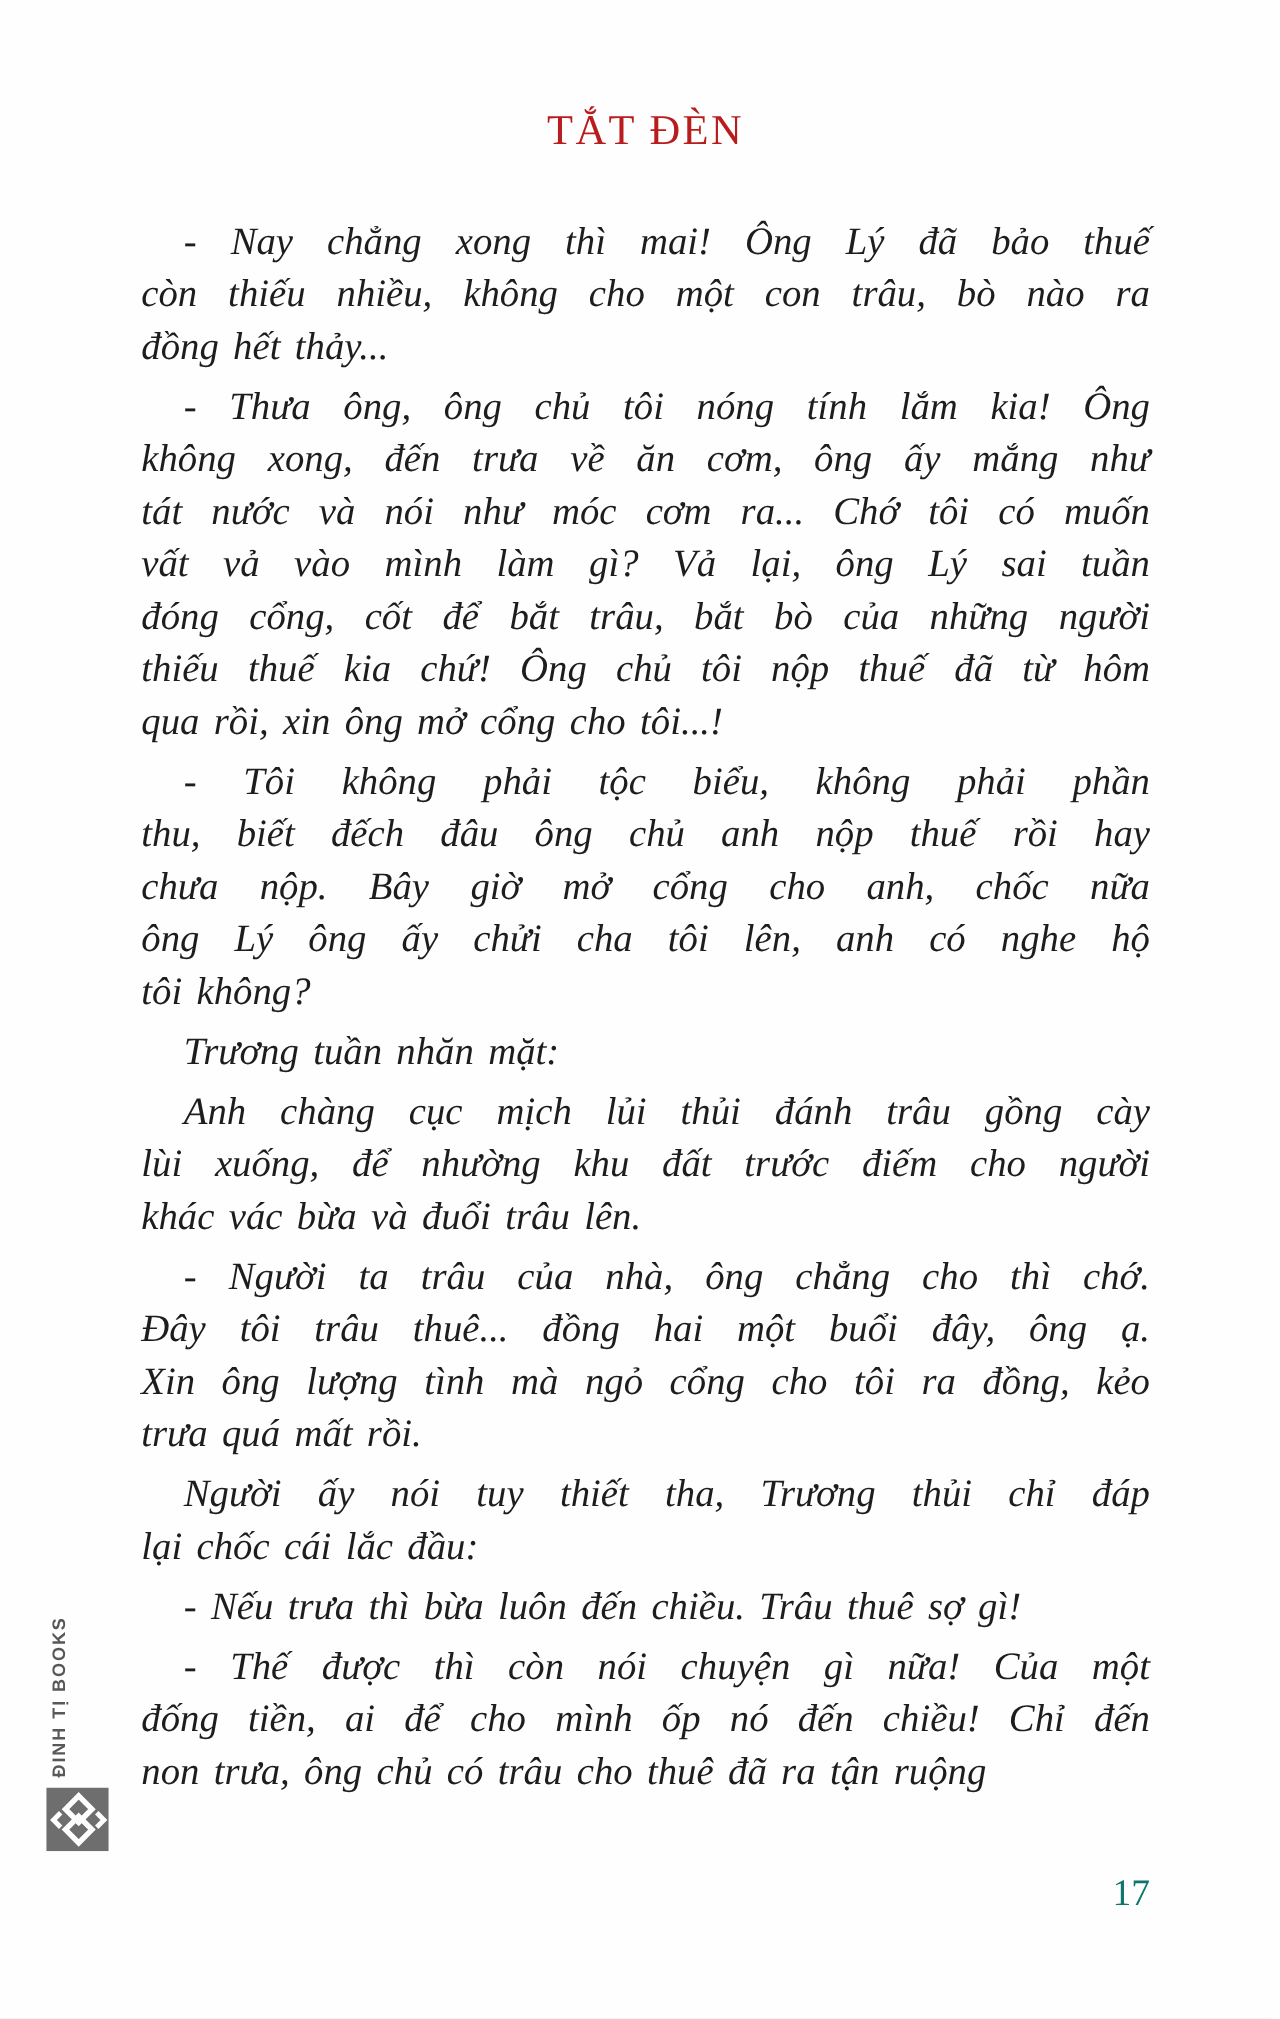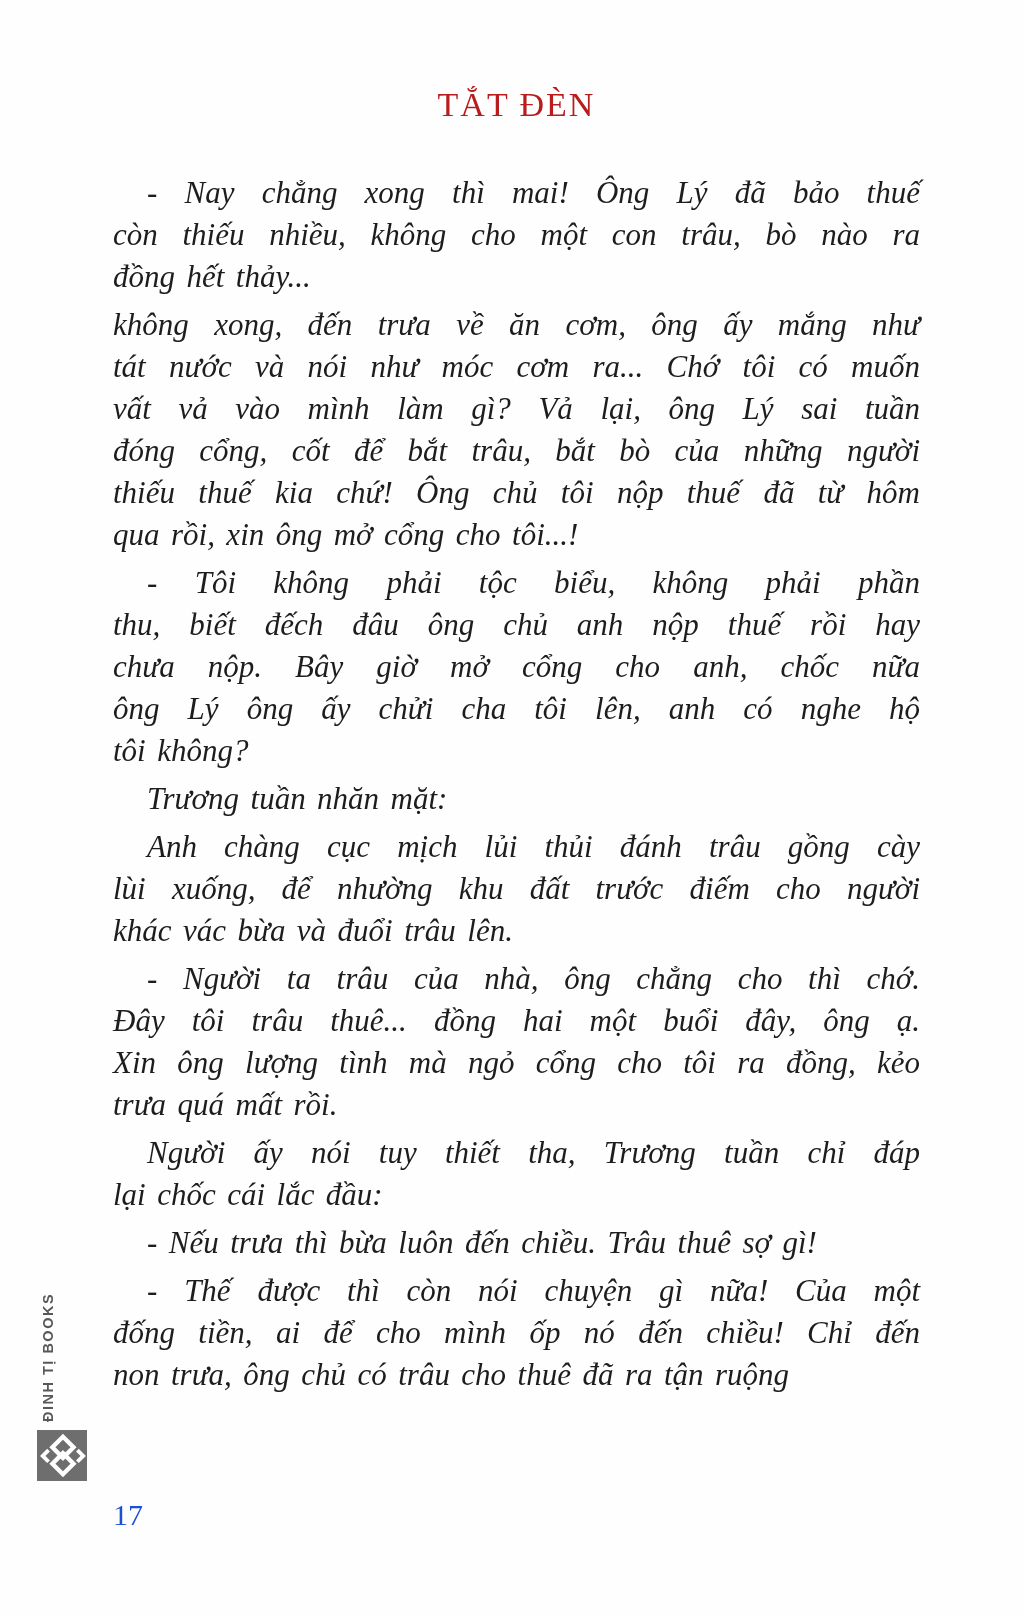--- a/index.html
+++ b/index.html
@@ -51,23 +51,23 @@
     text-indent: 34px;
   }
   .line.last {
     text-align-last: left;
   }
   .page-number {
     position: absolute;
     top: 1498px;
     left: 113px;
     width: 807px;
-    text-align: left;
+    text-align: right;
     font-size: 30px;
-    color: #1d4ed8;
+    color: #0f766e;
   }
   .spine {
     position: absolute;
     left: 0;
     top: 1310px;
     width: 110px;
   }
   .spine-text {
     position: absolute;
     left: 40px;
@@ -98,20 +98,21 @@
 
   <h1 class="title">TẮT ĐÈN</h1>
 
   <div class="text-block">
       <div class="paragraph">
         <div class="line first">- Nay chẳng xong thì mai! Ông Lý đã bảo thuế</div>
         <div class="line">còn thiếu nhiều, không cho một con trâu, bò nào ra</div>
         <div class="line last">đồng hết thảy...</div>
       </div>
       <div class="paragraph">
+        <div class="line first">- Thưa ông, ông chủ tôi nóng tính lắm kia! Ông</div>
         <div class="line">không xong, đến trưa về ăn cơm, ông ấy mắng như</div>
         <div class="line">tát nước và nói như móc cơm ra... Chớ tôi có muốn</div>
         <div class="line">vất vả vào mình làm gì? Vả lại, ông Lý sai tuần</div>
         <div class="line">đóng cổng, cốt để bắt trâu, bắt bò của những người</div>
         <div class="line">thiếu thuế kia chứ! Ông chủ tôi nộp thuế đã từ hôm</div>
         <div class="line last">qua rồi, xin ông mở cổng cho tôi...!</div>
       </div>
       <div class="paragraph">
         <div class="line first">- Tôi không phải tộc biểu, không phải phần</div>
         <div class="line">thu, biết đếch đâu ông chủ anh nộp thuế rồi hay</div>
@@ -127,21 +128,21 @@
         <div class="line">lùi xuống, để nhường khu đất trước điếm cho người</div>
         <div class="line last">khác vác bừa và đuổi trâu lên.</div>
       </div>
       <div class="paragraph">
         <div class="line first">- Người ta trâu của nhà, ông chẳng cho thì chớ.</div>
         <div class="line">Đây tôi trâu thuê... đồng hai một buổi đây, ông ạ.</div>
         <div class="line">Xin ông lượng tình mà ngỏ cổng cho tôi ra đồng, kẻo</div>
         <div class="line last">trưa quá mất rồi.</div>
       </div>
       <div class="paragraph">
-        <div class="line first">Người ấy nói tuy thiết tha, Trương tuần chỉ đáp</div>
+        <div class="line first">Người ấy nói tuy thiết tha, Trương thủi chỉ đáp</div>
         <div class="line last">lại chốc cái lắc đầu:</div>
       </div>
       <div class="paragraph">
         <div class="line first last">- Nếu trưa thì bừa luôn đến chiều. Trâu thuê sợ gì!</div>
       </div>
       <div class="paragraph">
         <div class="line first">- Thế được thì còn nói chuyện gì nữa! Của một</div>
         <div class="line">đống tiền, ai để cho mình ốp nó đến chiều! Chỉ đến</div>
         <div class="line last">non trưa, ông chủ có trâu cho thuê đã ra tận ruộng</div>
       </div>

